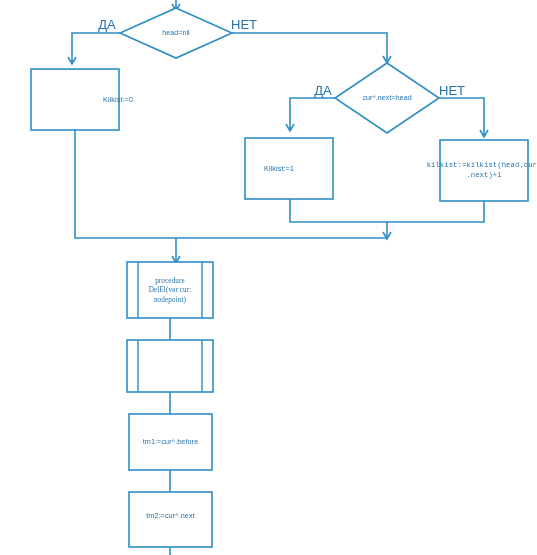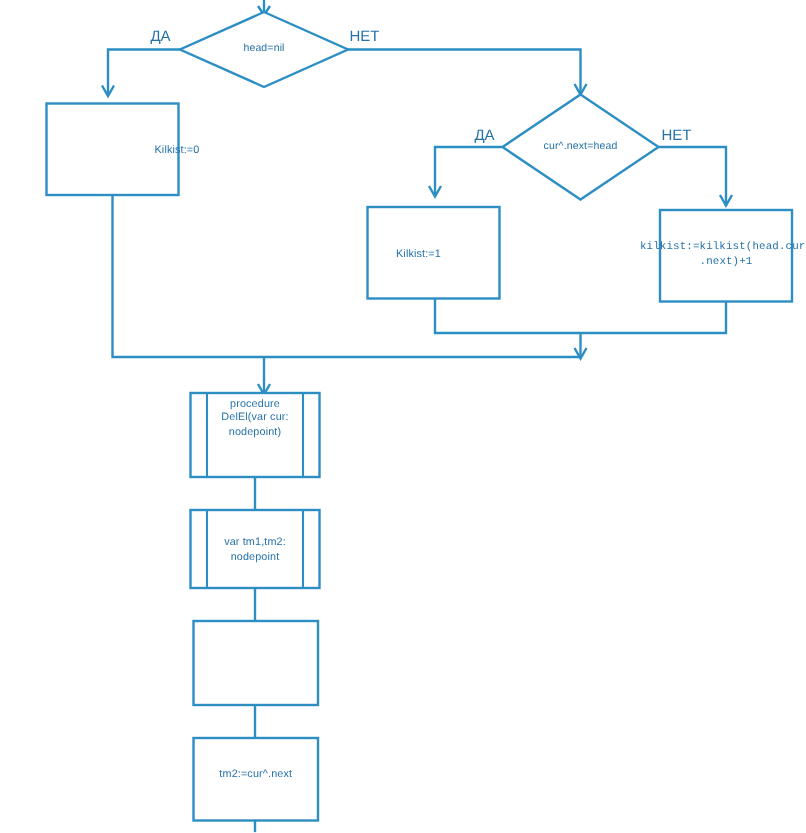--- a/index.html
+++ b/index.html
@@ -55,21 +55,21 @@
     align-items: center;
     justify-content: center;
     white-space: pre-line;
     pointer-events: none;
     letter-spacing: 0.1px;
   }
   .branch-label {
     position: absolute;
     color: #2572a8;
     font-family: "Liberation Sans", sans-serif;
-    font-size: 10px;
+    font-size: 13px;
     line-height: 8px;
     text-align: center;
     white-space: nowrap;
   }
   .decision-label {
     font-size: 7px;
   }
 </style>
 </head>
 <body>
@@ -185,23 +185,22 @@
 
   <div class="branch-label" style="left:312px; top:87px; width:22px;">ДА</div>
 
   <div class="branch-label" style="left:439px; top:87px; width:24px;">НЕТ</div>
 
   <div class="node-label" style="left:245px; top:138px; width:68px; height:61px;">Kilkist:=1</div>
 
   <div class="node-label" style="left:440px; top:140px; width:88px; height:61px;font-family:Liberation Mono, monospace;">kilkist:=kilkist(head.cur^
 .next)+1</div>
 
-  <div class="node-label" style="left:138px; top:248px; width:64px; height:60px;">procedure
+  <div class="node-label" style="left:138px; top:261px; width:64px; height:60px;font-family:Liberation Serif, serif;">procedure
 DelEl(var cur:
 nodepoint)</div>
 
-  <div class="node-label" style="left:138px; top:340px; width:64px; height:52px;">var tm1,tm2:
-nodepoint</div>
-
+
+  <div class="node-label" style="left:129px; top:414px; width:83px; height:56px;">tm1:=cur^.before</div>
 
   <div class="node-label" style="left:129px; top:492px; width:83px; height:47px;text-align:center;">tm2:=cur^.next</div>
 
 </div>
 
 </body></html>

